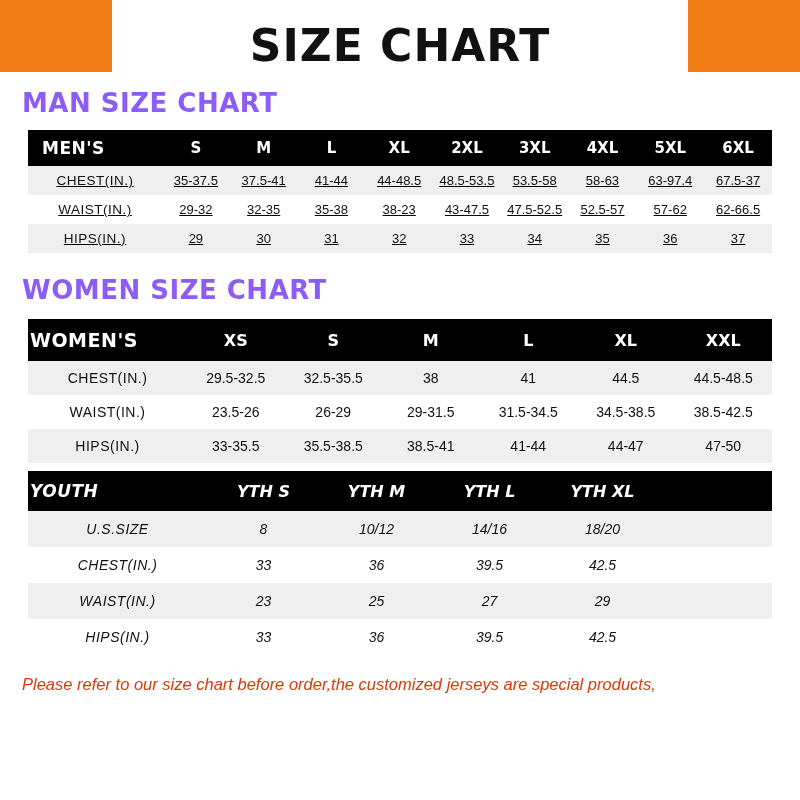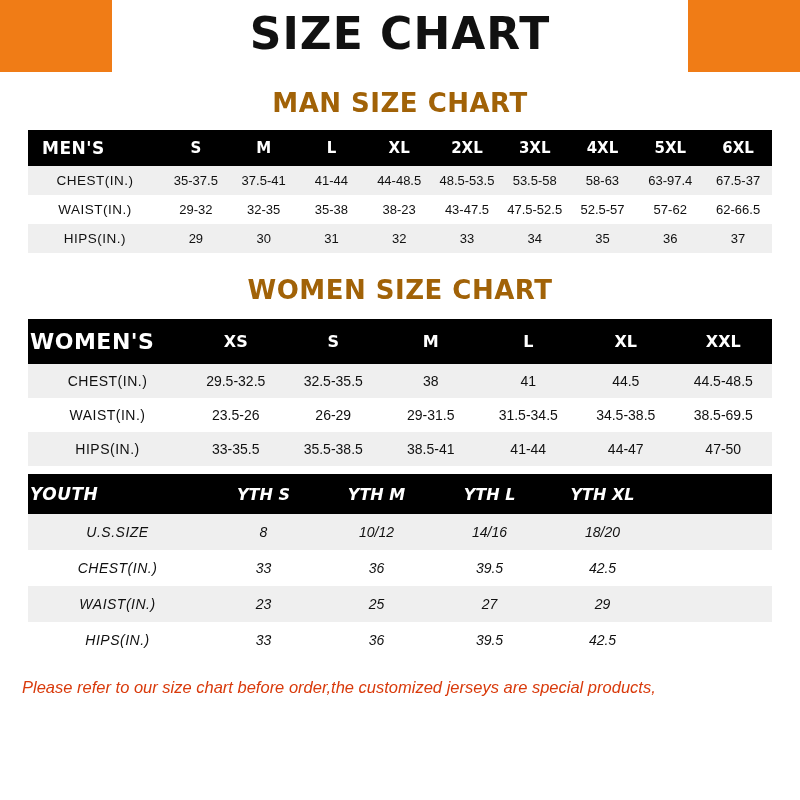--- a/index.html
+++ b/index.html
@@ -27,54 +27,53 @@
     background: #f07c16;
     display: flex;
     align-items: center;
     justify-content: center;
   }
   .banner-inner {
     background: #ffffff;
     width: 576px;
     height: 72px;
     display: flex;
-    align-items: center;
+    align-items: flex-end;
     justify-content: center;
   }
   .banner-title {
     font-family: "DejaVu Sans", sans-serif;
     font-weight: bold;
     font-size: 44px;
     letter-spacing: 1px;
     color: #111111;
     line-height: 1;
     padding-bottom: 4px;
   }
   .content {
     padding: 0 22px;
     box-sizing: border-box;
   }
   .section-title {
-    text-align: center;
     font-family: "DejaVu Sans", sans-serif;
     font-weight: bold;
     font-size: 26px;
-    color: #a16207;
+    color: #8b5cf6;
     letter-spacing: 0.5px;
   }
   .t1-title { margin: 16px 0 12px 0; }
   .t2-title { margin: 22px 0 14px 0; }
   .t3-title { margin: 26px 0 14px 0; }
 
   table {
     border-collapse: collapse;
     width: 100%;
     table-layout: fixed;
   }
-  table.men { width: 744px; margin: 0 auto; }
+  table.men { width: 744px; margin: 0 auto; text-decoration: underline; }
   table.women { width: 744px; margin: 0 auto; }
   table.youth { width: 744px; margin: 8px auto; font-style: italic; }
 
   thead th {
     background: #000000;
     color: #ffffff;
     font-family: "DejaVu Sans", sans-serif;
     font-weight: bold;
     font-size: 15px;
     padding: 8px 2px;
@@ -96,21 +95,21 @@
   tbody td.rowhead {
     font-size: 13.5px;
     letter-spacing: 0.5px;
     text-align: center;
   }
   tbody tr.light td { background: #efefef; }
   tbody tr.white td { background: #ffffff; }
 
   
   table.women thead th { font-size: 16px; padding: 10px 2px; }
-  table.women thead th.rowhead { font-size: 22px; }
+  table.women thead th.rowhead { font-size: 19px; }
   table.women tbody td { font-size: 14px; padding: 9px 2px; }
 
   table.youth thead th { font-size: 16px; padding: 10px 2px; }
   table.youth thead th.rowhead { font-size: 17px; }
   table.youth tbody td { font-size: 14px; padding: 10px 2px; }
 
   .note {
     margin: 18px 22px 0 22px;
     color: #d93a0b;
     font-family: "Liberation Sans", sans-serif;
@@ -213,21 +212,21 @@
           <td>44.5</td>
           <td>44.5-48.5</td>
         </tr>
         <tr class="white">
           <td class="rowhead">WAIST(IN.)</td>
           <td>23.5-26</td>
           <td>26-29</td>
           <td>29-31.5</td>
           <td>31.5-34.5</td>
           <td>34.5-38.5</td>
-          <td>38.5-69.5</td>
+          <td>38.5-42.5</td>
         </tr>
         <tr class="light">
           <td class="rowhead">HIPS(IN.)</td>
           <td>33-35.5</td>
           <td>35.5-38.5</td>
           <td>38.5-41</td>
           <td>41-44</td>
           <td>44-47</td>
           <td>47-50</td>
         </tr>

